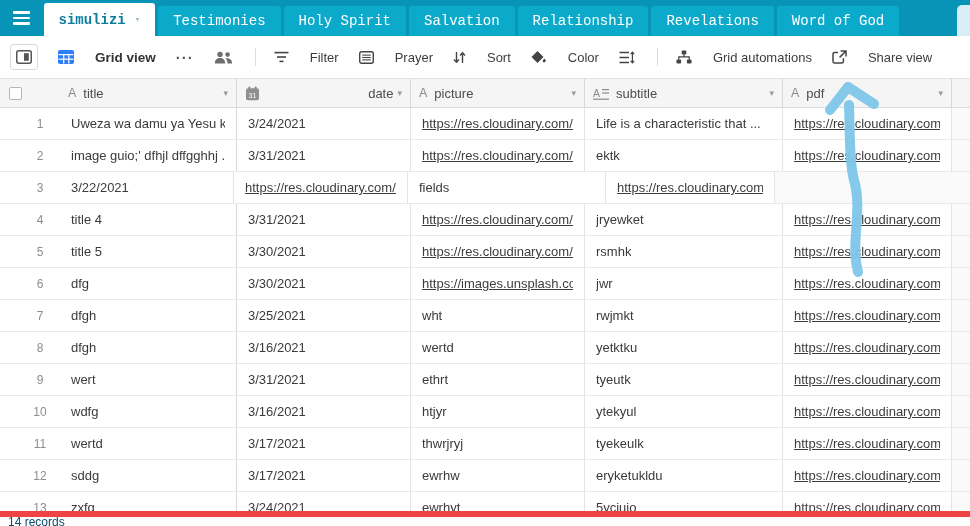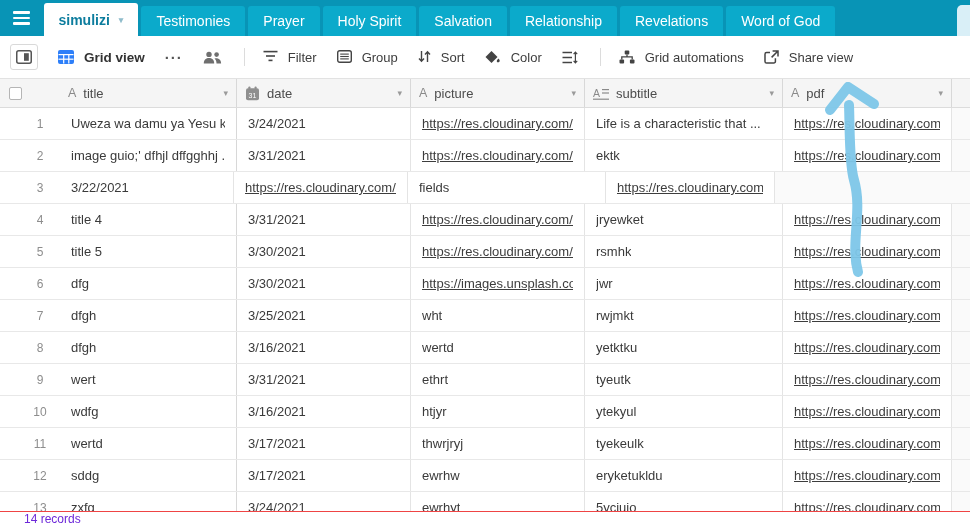--- a/index.html
+++ b/index.html
@@ -7,42 +7,42 @@
   body { font-family: "Liberation Sans", sans-serif; background: #fff; position: relative; }
 
   
   .tabbar { height: 36px; background: #0894b6; display: flex; align-items: flex-end; position: relative; overflow: hidden; }
   .menu-btn { width: 42px; height: 36px; display: flex; align-items: center; justify-content: center; flex: 0 0 auto; cursor: pointer; }
   .menu-icon { display: flex; flex-direction: column; gap: 3px; }
   .menu-icon i { display: block; width: 17px; height: 2.4px; background: #fff; border-radius: 1px; }
   .tabs { display: flex; align-items: flex-end; height: 36px; flex: 1 1 auto; overflow: hidden; }
   .tab { height: 30px; margin: 0 1.5px; padding: 0 15px; display: flex; align-items: center;
          background: #0baacb; border-radius: 3px 3px 0 0; color: #fff; font-size: 14px;
-         cursor: pointer; white-space: nowrap; flex: 0 0 auto; }
+         cursor: pointer; white-space: nowrap; flex: 0 0 auto; font-family: Liberation Mono, monospace; }
   .tab.active { background: #fff; color: #0d7d9e; height: 33px; font-weight: 700; }
   .tab-caret { display: none; margin-left: 9px; font-size: 9px; color: #8fbccb; }
   .tab.active .tab-caret { display: inline; }
   .tabbar-nub { position: absolute; right: 0; top: 5px; width: 13px; height: 31px;
                 background: #d9eff7; border-radius: 5px 0 0 0; z-index: 2; }
 
   
   .toolbar { height: 42px; display: flex; align-items: center; padding: 0 8px; background: #fff; }
-  .tbtn { display: flex; gap: 10px; font-size: 13px; color: #3d3d3d;
+  .tbtn { display: flex; align-items: center; gap: 21px; font-size: 13px; color: #3d3d3d;
           padding: 4px 8px; margin-right: 4px; border-radius: 3px; cursor: pointer; white-space: nowrap; }
   .tbtn svg { flex: 0 0 auto; display: block; }
   .sidebar-toggle { border: 1px solid #d9d9d9; border-radius: 3px; width: 28px; height: 26px;
           display: flex; align-items: center; justify-content: center; margin: 0 12px 0 2px; cursor: pointer; }
   .viewname { font-weight: 700; font-size: 13.5px; color: #333; }
   .ellipsis-btn { color: #555; font-size: 15px; letter-spacing: 1px; font-weight: 700; }
   .tdivider { width: 1px; height: 18px; background: #dcdcdc; margin: 0 10px; }
 
   
   .w-gutter   { width: 60px;  flex: 0 0 60px; }
   .w-title    { width: 177px; flex: 0 0 177px; }
-  .w-date     { width: 174px; flex: 0 0 174px; }
+  .w-date     { width: 174px; flex: 0 0 174px; text-align: right; }
   .w-picture  { width: 174px; flex: 0 0 174px; }
   .w-subtitle { width: 198px; flex: 0 0 198px; }
   .w-pdf      { width: 169px; flex: 0 0 169px; }
   .w-filler   { flex: 1 1 auto; }
 
   
   .gridhead { height: 30px; background: #f5f5f5; border-top: 1px solid #e2e2e2; border-bottom: 1px solid #dcdcdc;
               display: flex; font-size: 13px; color: #4c4c4c; }
   .gh-gutter { display: flex; align-items: center; padding-left: 9px; }
   .gh-checkbox { width: 13px; height: 13px; border: 1px solid #b5b5b5; border-radius: 2px; background: #fff; cursor: pointer; }
@@ -59,22 +59,22 @@
   .cell { display: flex; align-items: center; padding: 0 11px; border-right: 1px solid #e4e4e4;
           white-space: nowrap; overflow: hidden; cursor: cell; }
   .cell.w-title { border-right-color: #d8d8d8; }
   .gutter-cell { display: flex; align-items: center; justify-content: center; padding-left: 20px;
                  color: #8d8d8d; font-size: 12px; }
   .cell-text { overflow: hidden; white-space: nowrap; }
   .cell-text.link { text-decoration: underline; color: #3d3d3d; cursor: pointer; }
   .filler-cell { background: #fafafa; border-right: none; }
 
   
-  .footer { height: 15px; border-top: 1px solid #ef4444; display: flex; align-items: center;
-            padding-left: 24px; font-size: 12px; color: #6d28d9; background: #fff; position: relative; z-index: 5; }
+  .footer { height: 15px; border-top: 6px solid #ef4444; display: flex; align-items: center;
+            padding-left: 8px; font-size: 12px; color: #0c4a6e; background: #fff; position: relative; z-index: 5; }
 
   
   .arrow-overlay { position: absolute; left: 770px; top: 75px; width: 210px; height: 210px;
                    pointer-events: none; z-index: 10; }
 </style>
 </head>
 <body>
 
 <div class="app">
 
@@ -90,24 +90,20 @@
   <div class="tab active">
     <span class="tab-label">simulizi</span>
     <span class="tab-caret">▾</span>
   </div>
 
   <div class="tab">
     <span class="tab-label">Testimonies</span>
 
   </div>
 
-  <div class="tab">
-    <span class="tab-label">Prayer</span>
-
-  </div>
 
 
   <div class="tab">
     <span class="tab-label">Holy Spirit</span>
 
   </div>
 
   <div class="tab">
     <span class="tab-label">Salvation</span>
 
@@ -181,21 +177,21 @@
 
     <div class="tbtn">
       <svg width="15" height="13" viewBox="0 0 15 13">
         <rect x="0.7" y="0.7" width="13.6" height="11.6" rx="2" fill="none" stroke="#444" stroke-width="1.4"></rect>
         <g stroke="#444" stroke-width="1.1">
             <line x1="3.2" y1="4.1" x2="11.8" y2="4.1"></line>
             <line x1="3.2" y1="6.5" x2="11.8" y2="6.5"></line>
             <line x1="3.2" y1="8.9" x2="11.8" y2="8.9"></line>
           </g>
       </svg>
-      <span>Group</span>
+      <span>Prayer</span>
     </div>
 
     <div class="tbtn">
       <svg width="13" height="13" viewBox="0 0 13 13" fill="none" stroke="#444" stroke-width="1.4">
         <path d="M3.5 1 v10 M1 8.6 L3.5 11.2 L6 8.6"></path>
         <path d="M9.5 12 V2 M7 4.4 L9.5 1.8 L12 4.4"></path>
       </svg>
       <span>Sort</span>
     </div>
 

